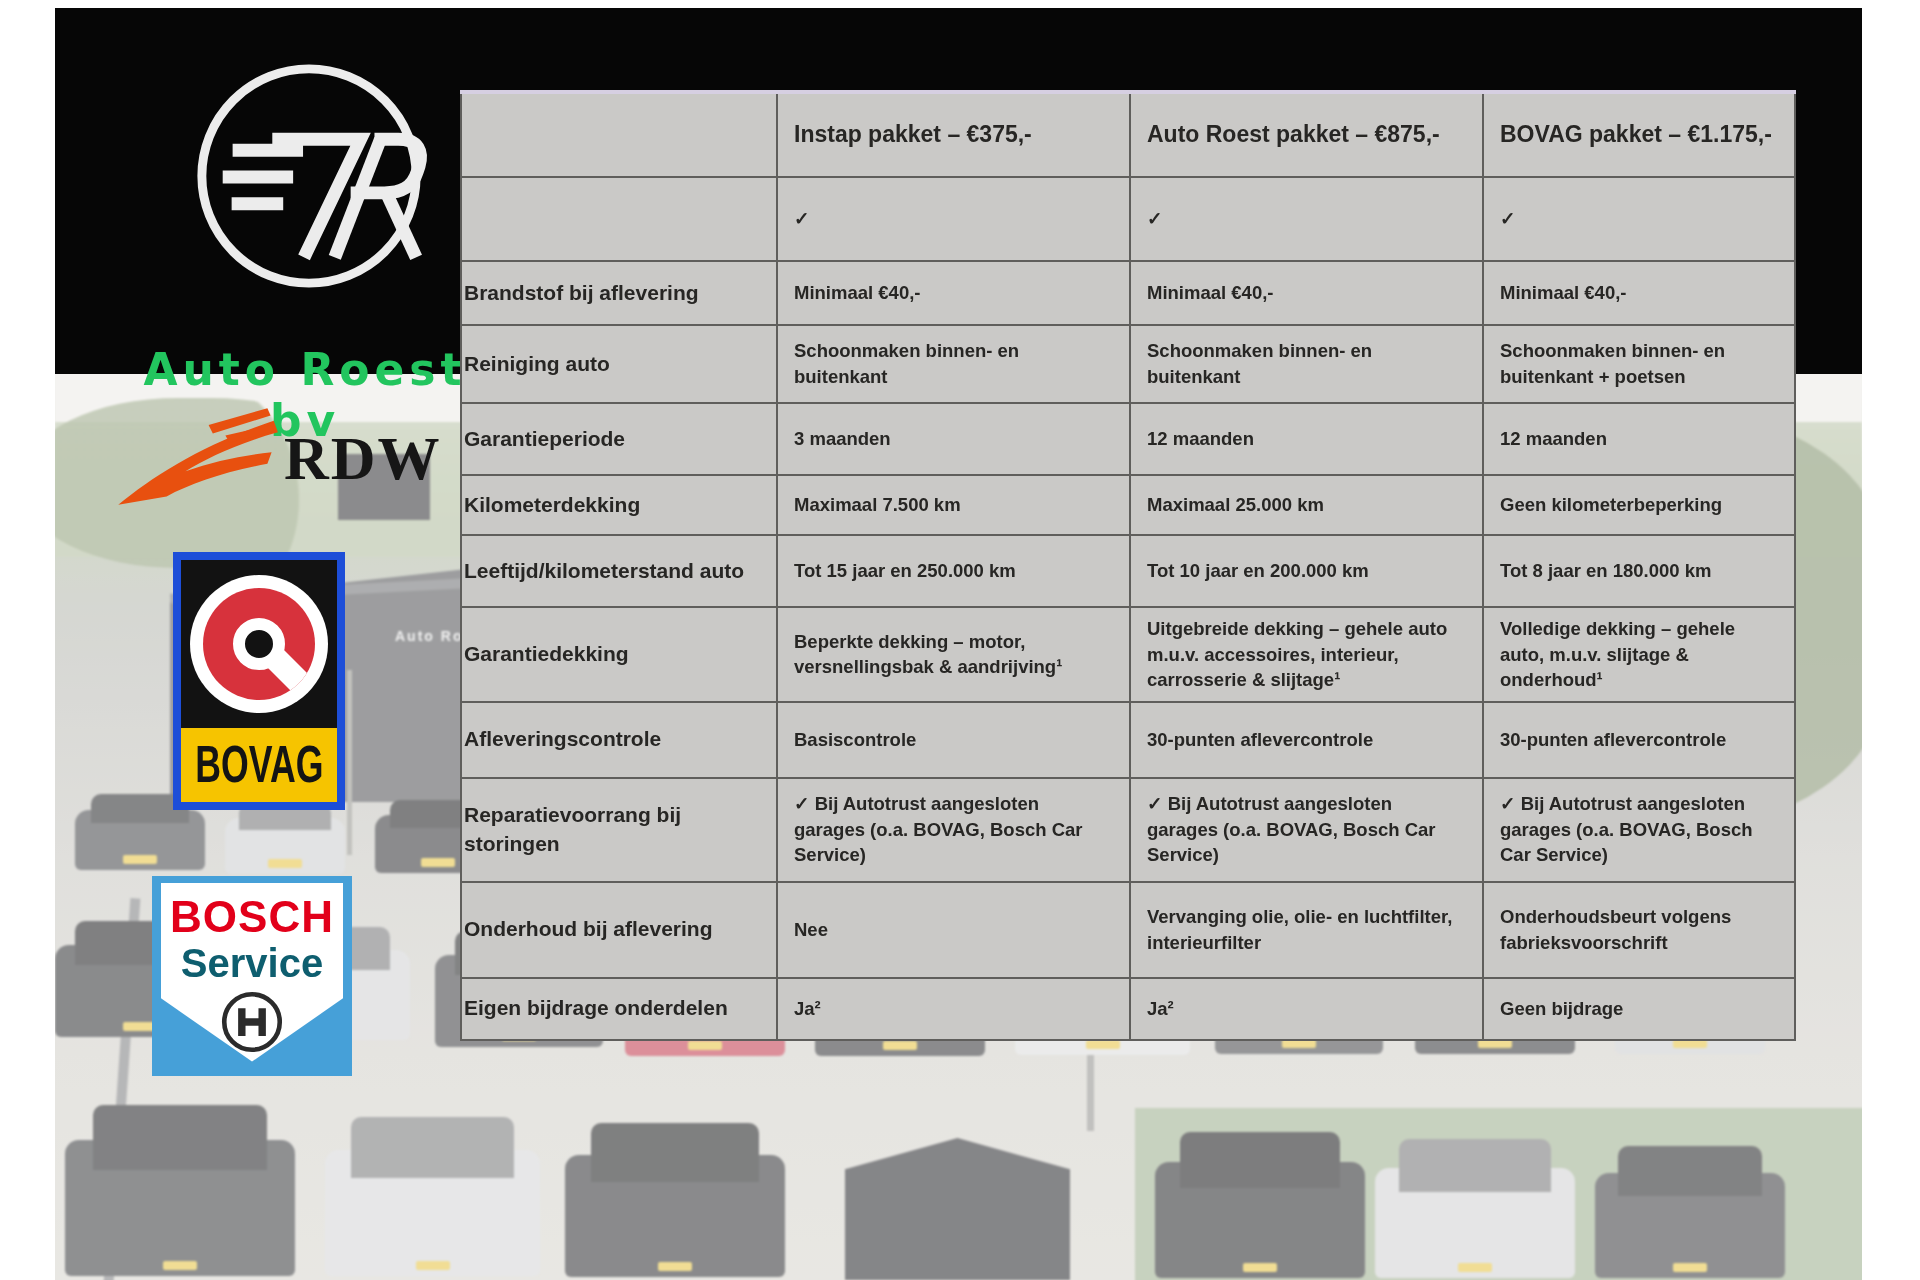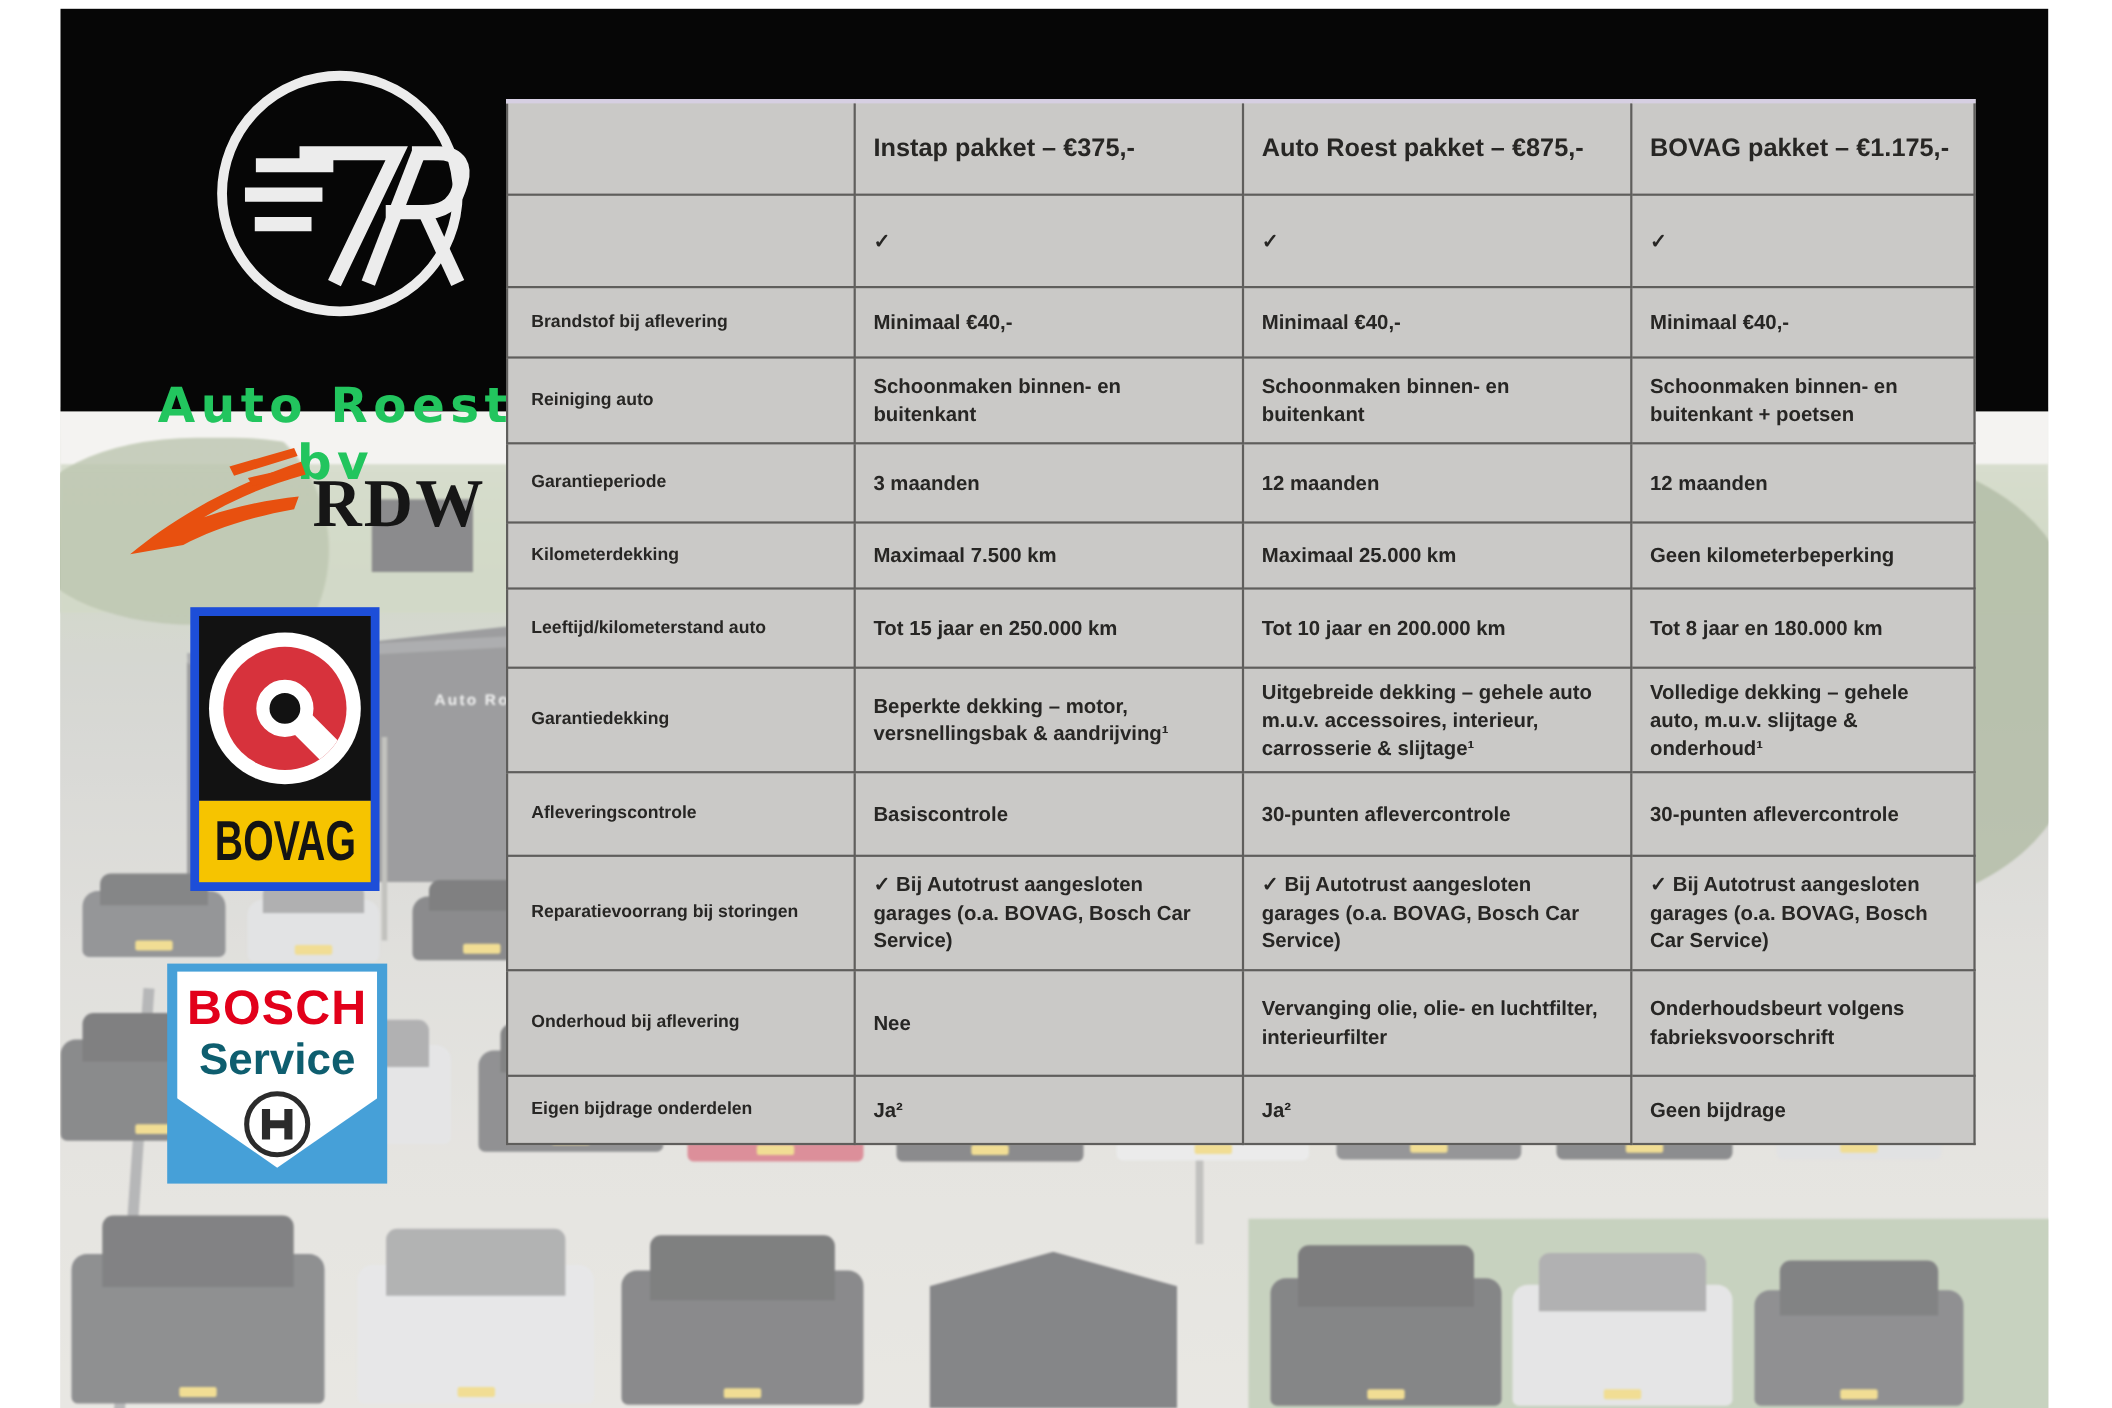--- a/index.html
+++ b/index.html
@@ -68,21 +68,21 @@
   .bosch-service{font-size:40px;font-weight:bold;color:#0e5e6f;line-height:1;margin-top:4px;}
 
   
   table.pkg{position:absolute;left:460px;top:90px;width:1334px;z-index:3;border-collapse:collapse;
             table-layout:fixed;background:#cac9c7;color:#272624;
             border:2px solid #5f5e5c;}
   table.pkg th, table.pkg td{border:2px solid #5f5e5c;padding:8px 16px;vertical-align:middle;
             text-align:left;font-weight:bold;font-size:18.5px;line-height:1.38;
             overflow:hidden;}
   table.pkg thead th{font-size:23px;height:66px;border-top:4px solid #d6cfe2;}
-  table.pkg td.row-label{font-size:16px;padding-left:21px;}
+  table.pkg td.row-label{font-size:21px;padding-left:2px;}
 </style>
 </head>
 <body>
 
 <div class="canvas">
 
   <div class="photo">
     <div class="scene">
       <div class="sky"></div>
       <div class="field"></div>

